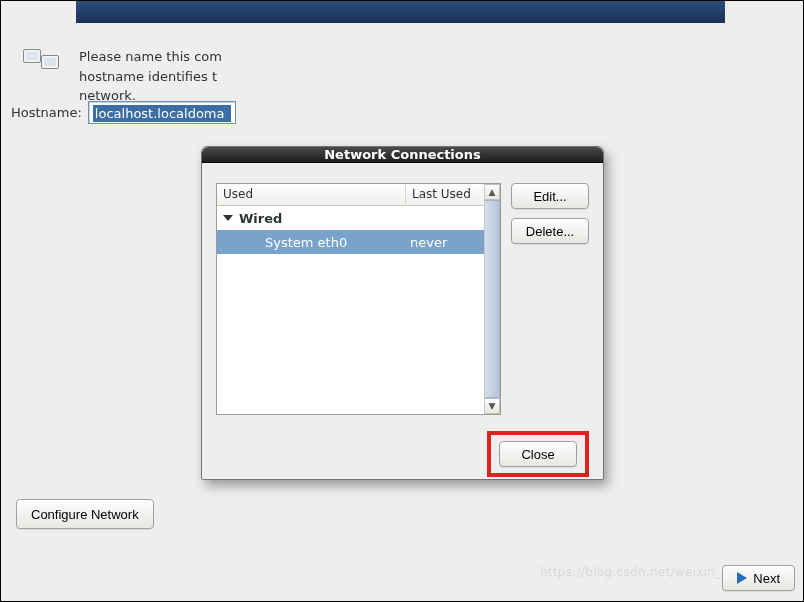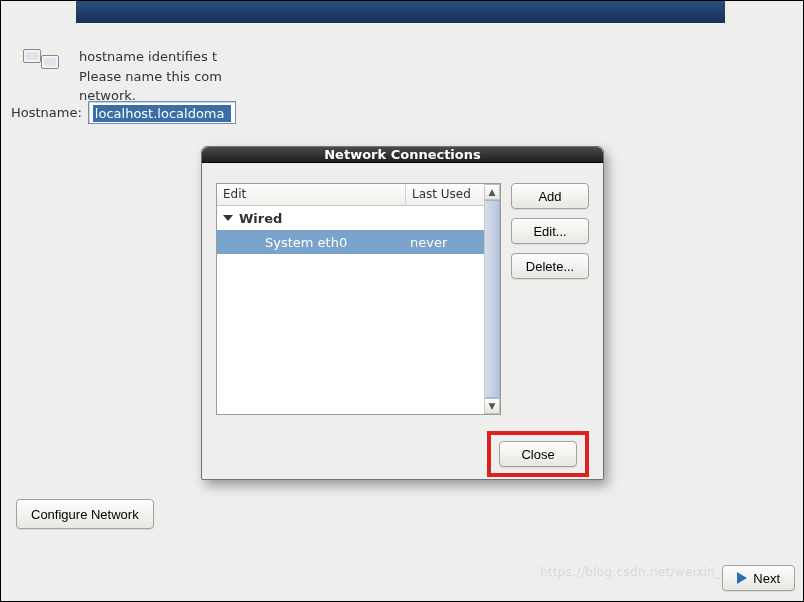--- a/index.html
+++ b/index.html
@@ -259,63 +259,62 @@
 <div class="desc-row">
   <div class="computers-icon">
     <div class="mon a">
         <div class="scr"></div>
       </div>
     <div class="mon b">
         <div class="scr"></div>
       </div>
   </div>
   <div class="desc-text">
+    <div>Please name this com</div>
     <div>hostname identifies t</div>
-    <div>Please name this com</div>
     <div>network.</div>
   </div>
 </div>
 
 <div class="hostname-row">
   <label>Hostname:</label>
   <div class="text-input sel">
     <span class="seltext">localhost.localdoma</span>
   </div>
 </div>
 
 <div class="dialog">
   <div class="titlebar">
     <span>Network Connections</span>
   </div>
   <div class="dialog-body">
     <div class="list-frame">
       <div class="list-inner">
         <div class="col-headers">
-          <div class="col name">Edit</div>
+          <div class="col name">Used</div>
           <div class="col last">Last Used</div>
         </div>
         <div class="rows">
           <div class="group-row">
             <span class="tri"></span>
             <span>Wired</span>
           </div>
           <div class="item-row">
             <span class="name">System eth0</span>
             <span class="last">never</span>
           </div>
         </div>
       </div>
       <div class="vscroll">
         <div class="sbtn">▲</div>
         <div class="thumb"></div>
         <div class="sbtn">▼</div>
       </div>
     </div>
     <div class="side-btns">
-      <button class="gtk-btn">Add</button>
       <button class="gtk-btn">Edit...</button>
       <button class="gtk-btn">Delete...</button>
     </div>
   </div>
   <div class="dialog-footer">
     <div class="close-wrap">
       <button class="gtk-btn" style="width:78px">Close</button>
     </div>
   </div>
 </div>

